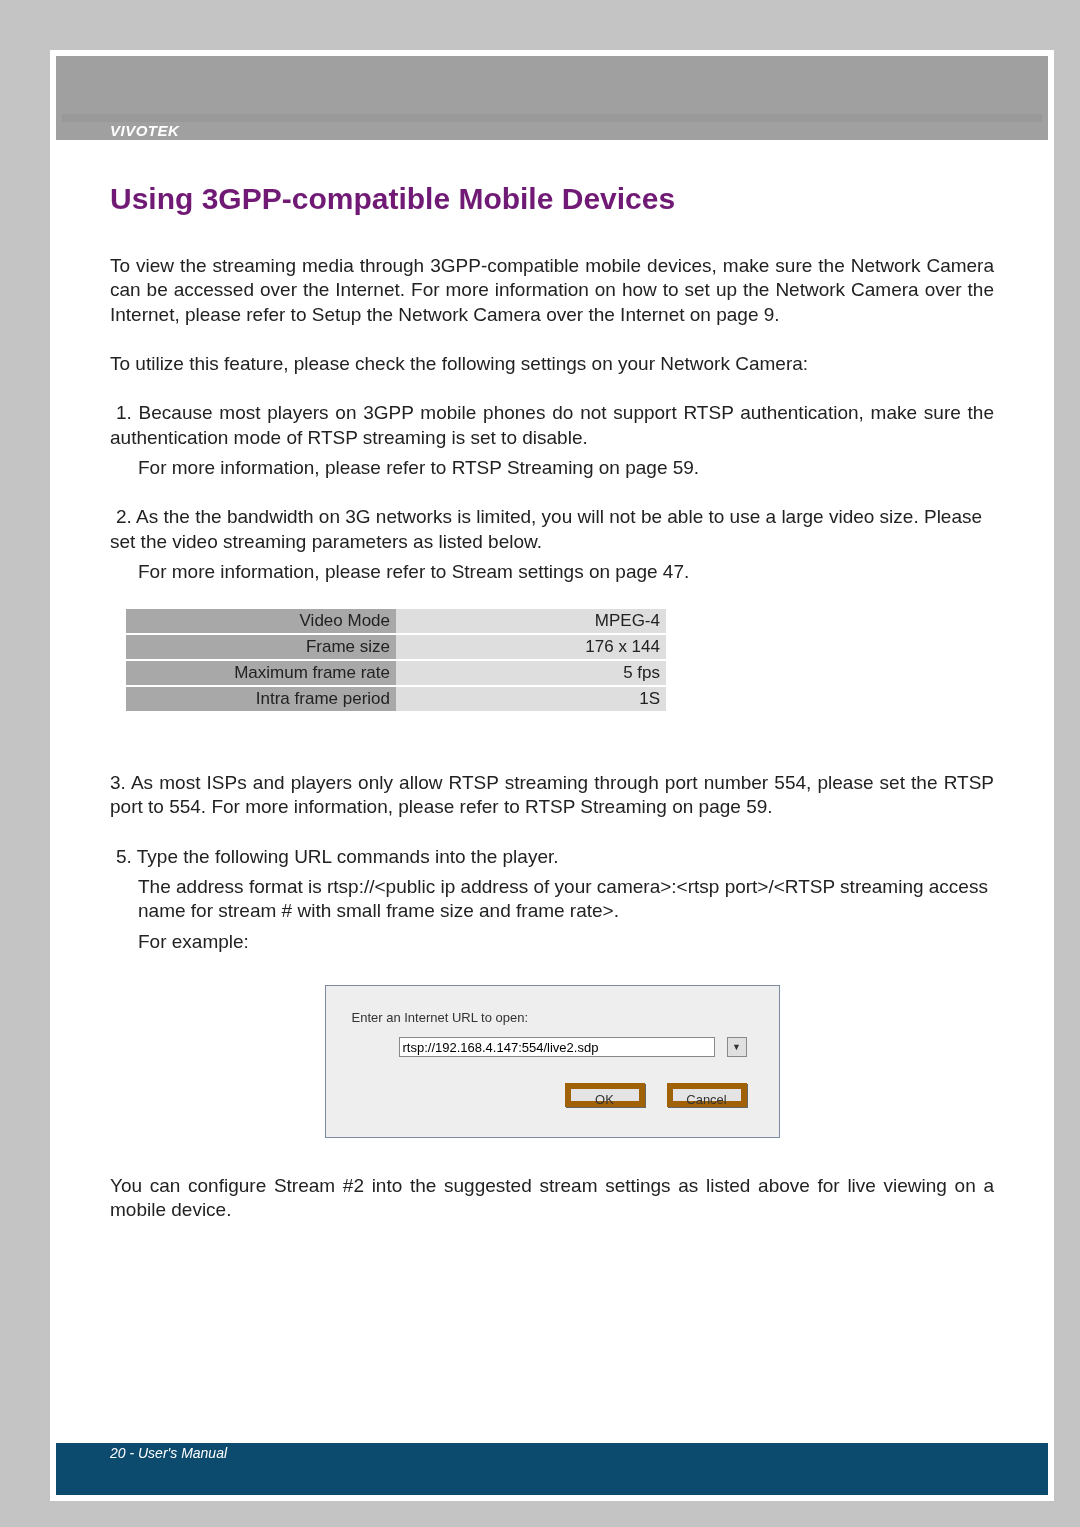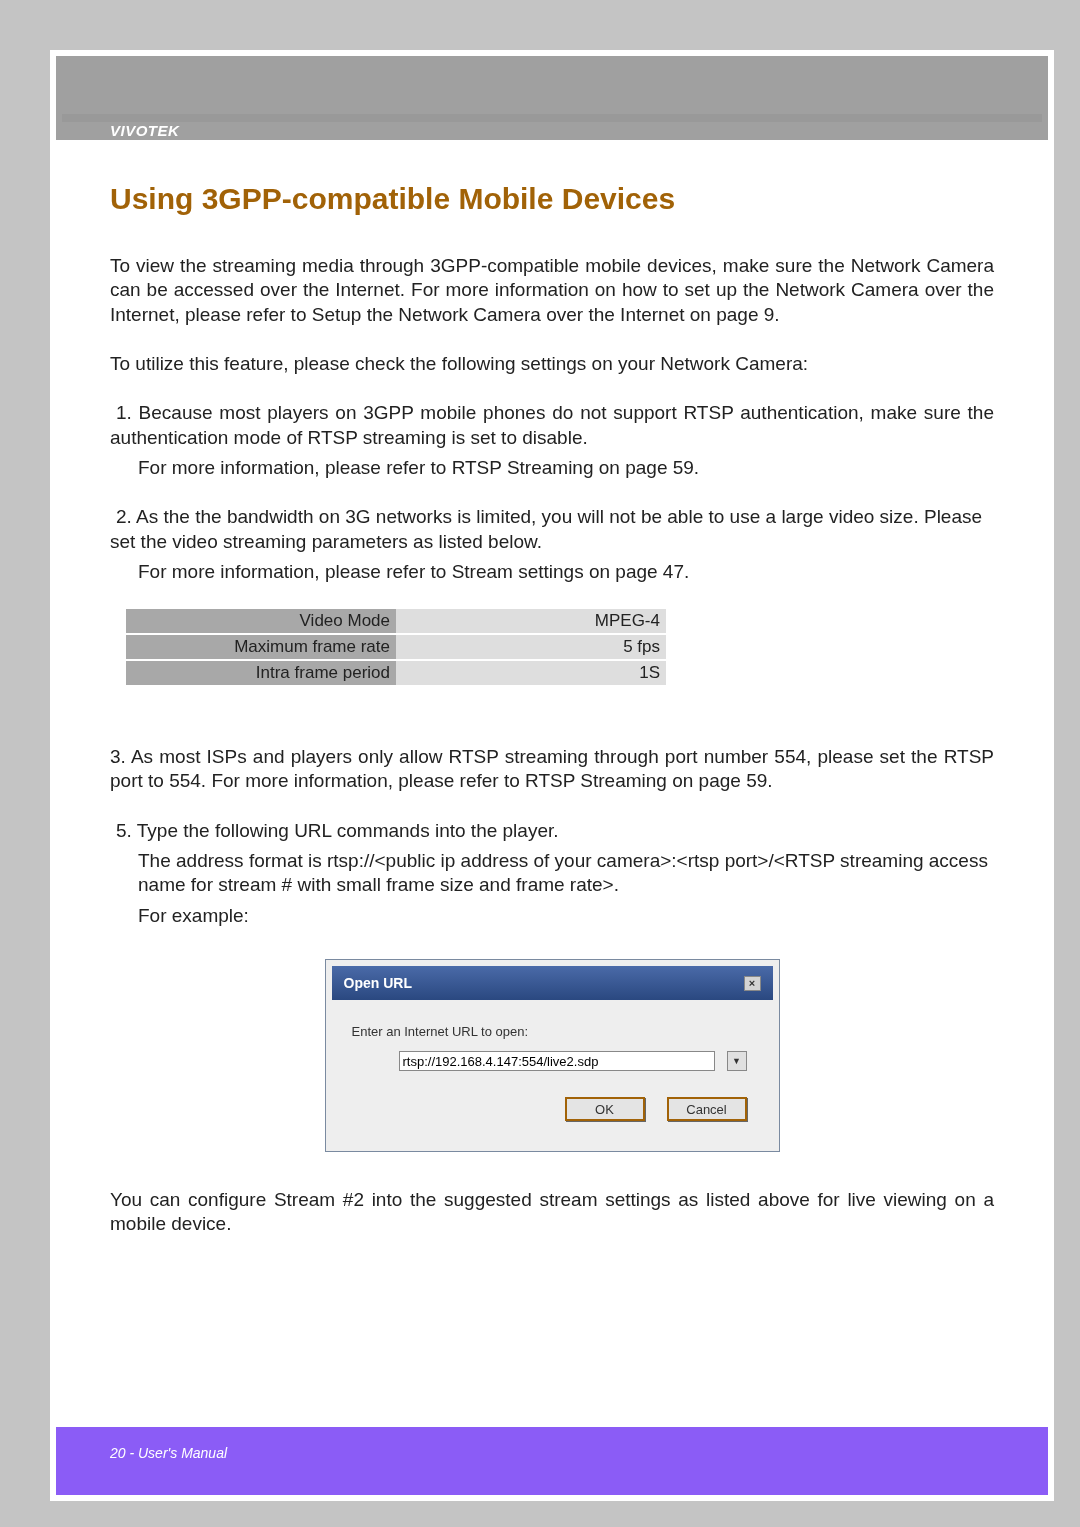--- a/index.html
+++ b/index.html
@@ -51,21 +51,21 @@
     .content {
       position: absolute;
       left: 48px;
       right: 48px;
       top: 120px;
       color: #333333;
     }
     .title {
       font-size: 30px;
       font-weight: bold;
-      color: #a16207;
+      color: #701a75;
       margin-bottom: 38px;
     }
     .para {
       font-size: 19px;
       line-height: 1.28;
       color: #222222;
       margin-bottom: 25px;
       text-align: justify;
     }
     .list-item {
@@ -173,41 +173,41 @@
       display: flex;
       justify-content: flex-end;
       gap: 10px;
       margin-top: 14px;
     }
     .dialog-btn {
       width: 80px;
       height: 24px;
       font-size: 13px;
       background: #e4e4e4;
-      border: 2px solid #a16207;
+      border: 6px solid #a16207;
       box-shadow: 1px 1px 0 #666;
       color: #333;
       text-align: center;
       line-height: 22px;
     }
     .footer {
       position: absolute;
       left: 48px;
       bottom: 28px;
       font-size: 14px;
       font-style: italic;
       color: #ffffff;
     }
     .footer-bar {
       position: absolute;
       left: 0;
       right: 0;
       bottom: 0;
-      height: 68px;
-      background: #8b5cf6;
+      height: 52px;
+      background: #0c4a6e;
     }
   </style>
 </head>
 <body>
 
 <div class="page">
   <div class="header-bar">
     <div class="header-band"></div>
     <div class="brand">VIVOTEK</div>
   </div>
@@ -228,20 +228,24 @@
       <span class="indent" style="display:block;"> For more information, please refer to Stream settings on page 47.</span>
     </div>
 
     <table class="settings-table">
       <tbody>
           <tr>
         <td>Video Mode</td>
         <td>MPEG-4</td>
       </tr>
       <tr>
+        <td>Frame size</td>
+        <td>176 x 144</td>
+      </tr>
+      <tr>
         <td>Maximum frame rate</td>
         <td>5 fps</td>
       </tr>
       <tr>
         <td>Intra frame period</td>
         <td>1S</td>
       </tr>
     </tbody>
       </table>
 
@@ -249,24 +253,20 @@
 
 
     <div class="list-item">
       <span>5. Type the following URL commands into the player.</span><br>
       <span class="indent" style="display:block;">The address format is rtsp://&lt;public ip address of your camera&gt;:&lt;rtsp port&gt;/&lt;RTSP streaming access name for stream # with small frame size and frame rate&gt;.</span>
       <span class="indent" style="display:block;"> For example:</span>
     </div>
 
     <div class="dialog-wrap">
       <div class="dialog">
-        <div class="dialog-title">
-          <span>Open URL</span>
-          <span class="dialog-close">×</span>
-        </div>
         <div class="dialog-body">
           <div class="dialog-label">Enter an Internet URL to open:</div>
           <div class="dialog-input-row">
             <input class="dialog-input" value="rtsp://192.168.4.147:554/live2.sdp" style="">
             <div class="dialog-dropdown">▼</div>
           </div>
           <div class="dialog-buttons">
             <div class="dialog-btn">OK</div>
             <div class="dialog-btn">Cancel</div>
           </div>

